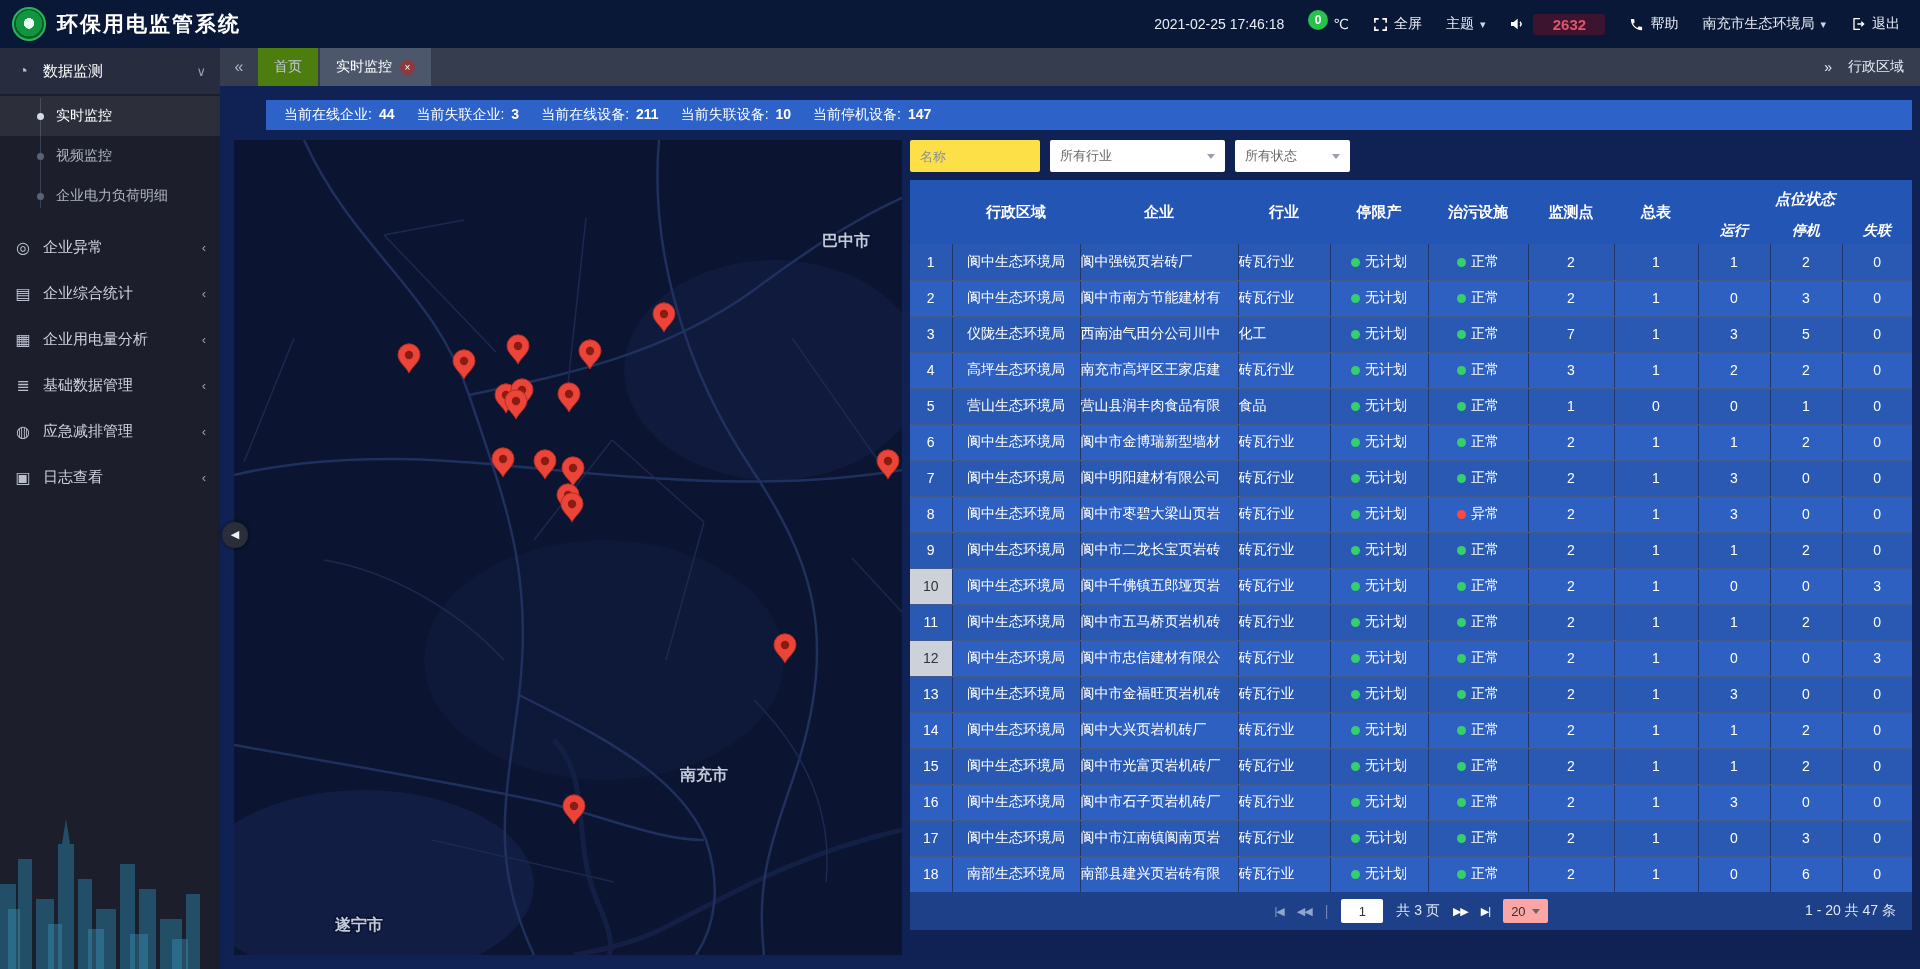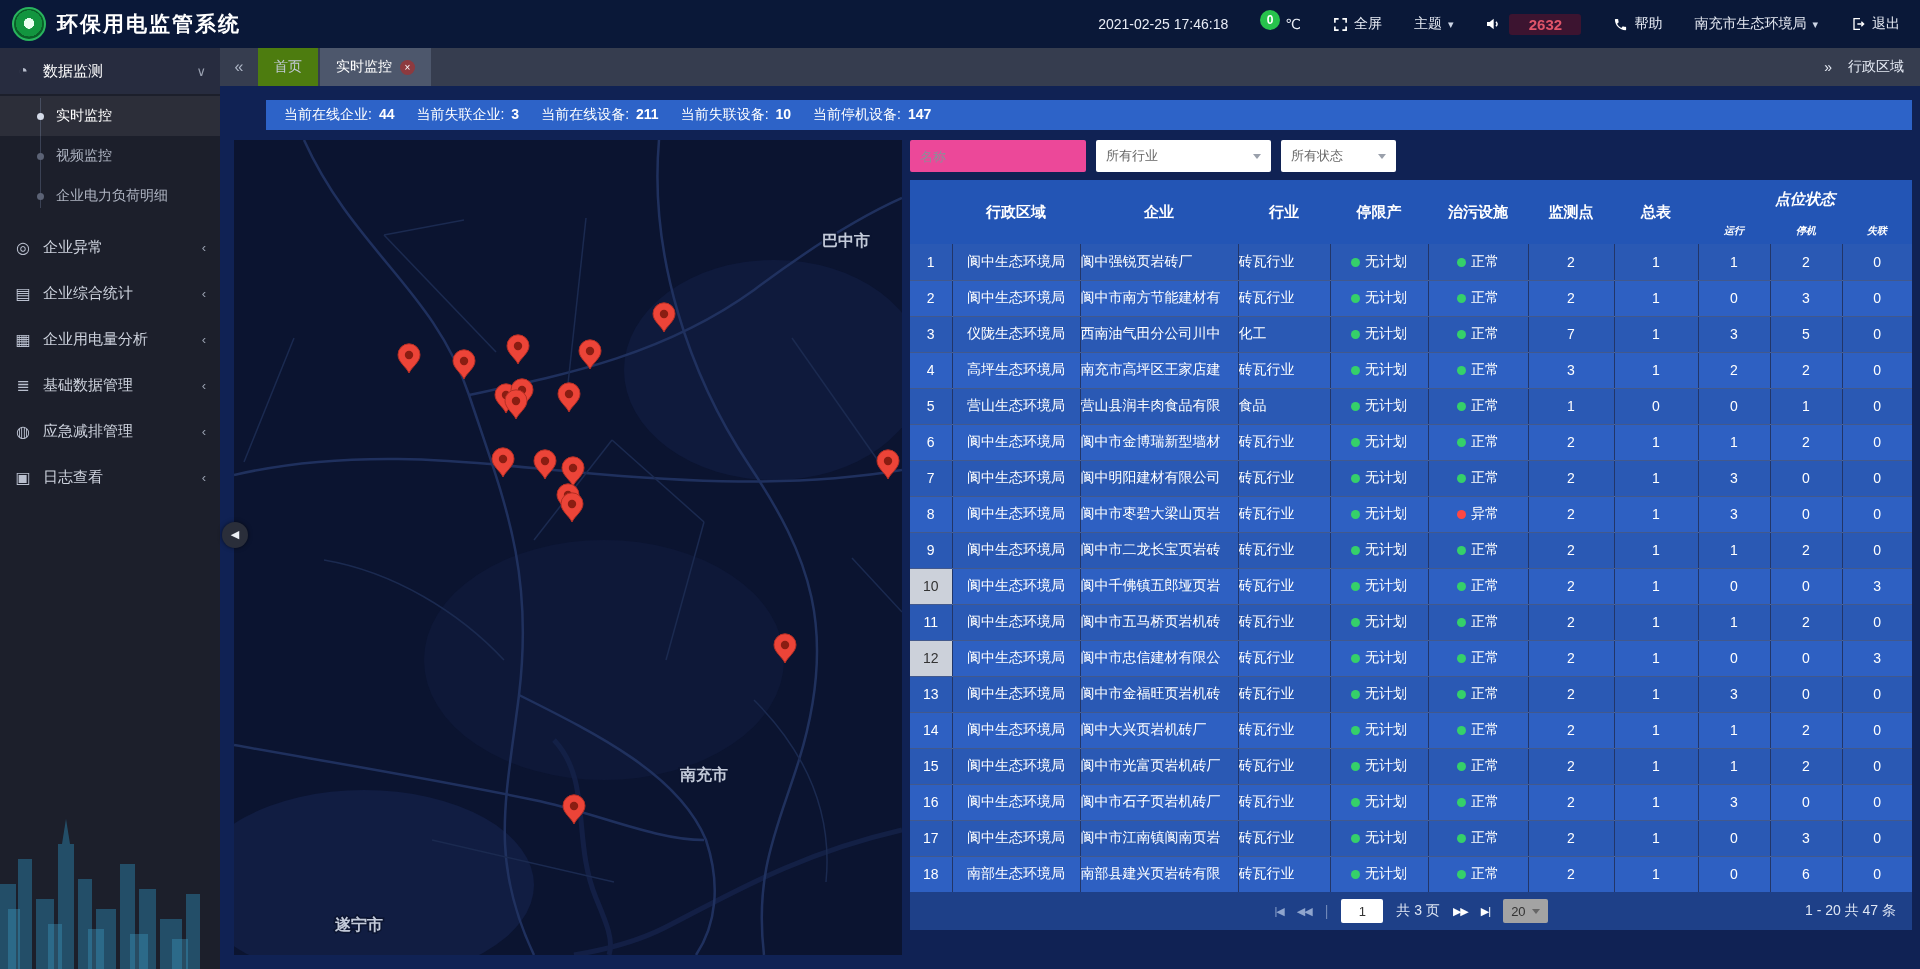--- a/index.html
+++ b/index.html
@@ -5,21 +5,21 @@
   * { margin:0; padding:0; box-sizing:border-box; }
   html,body { width:1920px; height:969px; overflow:hidden; }
   body { font-family:"Liberation Sans","DejaVu Sans",sans-serif; background:#102254; }
   .app { width:1920px; height:969px; display:flex; flex-direction:column; position:relative; }
 
   
   .topbar { height:48px; flex:0 0 48px; background:#0a1838; display:flex; align-items:center; justify-content:space-between; padding:0 20px 0 12px; }
   .brand { display:flex; align-items:center; gap:11px; }
   .logo { width:34px; height:34px; border-radius:50%; background:radial-gradient(circle at 50% 48%, #eafff1 0 24%, #12953f 25% 60%, #0a5e28 61% 100%); border:2px solid #29b45e; }
   .app-title { color:#fff; font-size:21px; font-weight:bold; letter-spacing:2px; }
-  .topbar-right { display:flex; align-items:center; gap:32px; color:#e8ecf5; font-size:14px; }
+  .topbar-right { display:flex; align-items:center; gap:24px; color:#e8ecf5; font-size:14px; }
   .hbtn { display:flex; align-items:center; gap:6px; white-space:nowrap; }
   .caret { font-size:11px; color:#cdd5e6; }
   .temp { display:flex; align-items:center; gap:5px; }
   .temp-badge { width:20px; height:20px; border-radius:50%; background:#27c24c; color:#fff; font-size:12px; font-weight:bold; display:inline-flex; align-items:center; justify-content:center; margin-top:-8px; }
   .alarm { display:flex; align-items:center; gap:8px; }
   .alarm-count { background:#3c1430; color:#e0556a; padding:2px 0; width:72px; text-align:center; border-radius:3px; font-size:15px; font-weight:bold; }
 
   
   .body-row { flex:1; display:flex; min-height:0; }
 
@@ -59,51 +59,51 @@
 
   
   .map-wrap { width:668px; flex:0 0 668px; position:relative; background:#0b1430; }
   .map-wrap svg.mapsvg { position:absolute; inset:0; width:100%; height:100%; }
   .city-label { fill:#c3cad9; font-size:16px; font-weight:bold; text-anchor:middle; paint-order:stroke; stroke:#0b1430; stroke-width:3px; }
   .map-collapse { position:absolute; left:-12px; top:50%; margin-top:-26px; width:26px; height:26px; border-radius:50%; background:#2a2e3a; color:#eceff5; display:flex; align-items:center; justify-content:center; font-size:11px; z-index:5; box-shadow:0 0 4px rgba(0,0,0,.55); }
 
   
   .right-panel { flex:1; min-width:0; display:flex; flex-direction:column; }
   .filters { height:32px; flex:0 0 32px; display:flex; gap:10px; }
-  .f-input { width:176px; background:#ec4899; border:none; border-radius:2px; padding:0 10px; font-size:13px; color:#333; outline:none; }
+  .f-input { width:130px; background:#fde047; border:none; border-radius:2px; padding:0 10px; font-size:13px; color:#333; outline:none; }
   .f-input::placeholder { color:#8a8f99; }
   .f-select { background:#fff; border-radius:2px; display:flex; align-items:center; justify-content:space-between; padding:0 10px; font-size:13px; color:#666; }
   .f-select .tri { width:0; height:0; border-left:4px solid transparent; border-right:4px solid transparent; border-top:5px solid #9aa0ab; }
   .w250 { width:250px; } .w175 { width:175px; } .w115 { width:115px; }
 
   .table-scroll { margin-top:8px; height:712px; overflow:hidden; flex:0 0 712px; }
   table { width:100%; border-collapse:collapse; table-layout:fixed; }
   thead th { background:#2355b5; color:#fff; font-weight:bold; font-size:15px; border:none; }
   thead tr.h1 th { height:38px; vertical-align:middle; }
   thead tr.h1 th[rowspan] { height:64px; }
-  thead tr.h2 th { height:26px; font-size:10px; font-style:italic; font-weight:bold; }
+  thead tr.h2 th { height:26px; font-size:14px; font-style:italic; font-weight:bold; }
   th.group { font-style:italic; }
   tbody td { height:36px; font-size:14px; color:#fff; text-align:center; border-bottom:1px solid rgba(150,180,235,.38); border-right:1px solid rgba(150,180,235,.14); white-space:nowrap; overflow:hidden; }
   tbody td:last-child { border-right:none; }
   tbody tr:nth-child(odd)  { background:#2a59b4; }
   tbody tr:nth-child(even) { background:#2e60c2; }
   td.company, td.industry { text-align:left; }
   td.idx.selected { background:#ccd1da; color:#333; }
   .sdot { display:inline-block; width:9px; height:9px; border-radius:50%; margin-right:5px; vertical-align:middle; }
   .dot-ok { background:#35d06a; } .dot-err { background:#ff4743; }
 
   
   .pagination { height:38px; flex:0 0 38px; background:#1e4088; display:flex; align-items:center; padding:0 16px; color:#dfe6f4; font-size:14px; }
   .pg-side { flex:1; }
   .pg-center { display:flex; align-items:center; gap:13px; }
   .pg-btn { font-size:11px; letter-spacing:-1px; color:#fff; }
   .pg-btn.disabled { color:#8fa5cd; }
   .pg-sep { color:#6f87b8; }
   .pg-input { width:42px; height:24px; background:#fff; border:none; border-radius:2px; text-align:center; font-size:13px; color:#333; outline:none; }
-  .pg-size { height:24px; background:#a3a3a3; border-radius:2px; color:#333; font-size:13px; padding:0 8px; display:flex; align-items:center; gap:6px; }
+  .pg-size { height:24px; background:#fca5a5; border-radius:2px; color:#333; font-size:13px; padding:0 8px; display:flex; align-items:center; gap:6px; }
   .pg-size .tri { width:0; height:0; border-left:4px solid transparent; border-right:4px solid transparent; border-top:5px solid #666; }
   .pg-range { flex:1; text-align:right; white-space:nowrap; }
 </style>
 </head>
 <body>
 
 <div class="app">
 
   <header class="topbar">
     <div class="brand">

